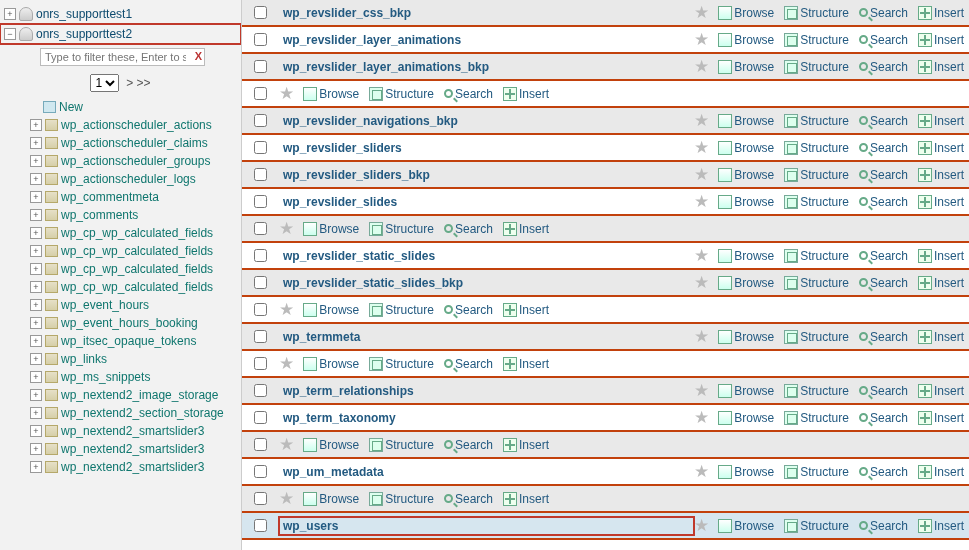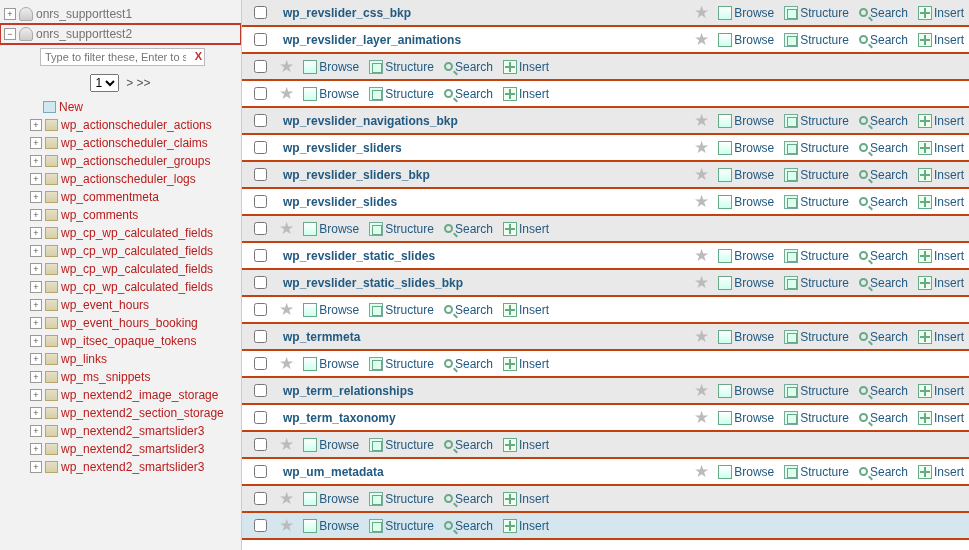--- a/index.html
+++ b/index.html
@@ -58,21 +58,21 @@
     display: inline-block;
     background: linear-gradient(#e6e0c8,#d6cfa8);
     border: 1px solid #b5a86a;
   }
   .new-icon {
     width: 13px; height: 12px;
     display: inline-block;
     background: #d0e8f0;
     border: 1px solid #7ab;
   }
-  .db-node span.label { color: #737373; }
+  .db-node span.label { color: #0c4a6e; }
   .filter-row {
     padding: 4px 8px 4px 40px;
   }
   .filter-input {
     width: 165px;
     font-size: 11px;
     padding: 2px 18px 2px 4px;
     border: 1px solid #bbb;
     color: #888;
     background: #fff;
@@ -89,21 +89,21 @@
     font-size:12px;
     color:#555;
   }
   .pag-row select { font-size:12px; }
   .child-node {
     display:flex; align-items:center; gap:3px;
     padding: 2px 0 2px 30px;
     white-space:nowrap;
     cursor:pointer;
   }
-  .child-node .label { color:#b91c1c; }
+  .child-node .label { color:#0f766e; }
   
   .main {
     flex:1;
     background:#fff;
     overflow:hidden;
   }
   .row {
     display:flex;
     align-items:center;
     height: 27px;
@@ -320,20 +320,21 @@
           <span class="ic ic-search"></span>
           <span>Search</span>
         </span>
     <span class="act">
           <span class="ic ic-insert"></span>
           <span>Insert</span>
         </span>
       </div>
       <div class="row alt">
     <input type="checkbox" style="">
+    <span class="tname">wp_revslider_layer_animations_bkp</span>
     <span class="star">★</span>
     <span class="act">
           <span class="ic ic-browse"></span>
           <span>Browse</span>
         </span>
     <span class="act">
           <span class="ic ic-struct"></span>
           <span>Structure</span>
         </span>
     <span class="act">
@@ -670,20 +671,21 @@
           <span class="ic ic-search"></span>
           <span>Search</span>
         </span>
     <span class="act">
           <span class="ic ic-insert"></span>
           <span>Insert</span>
         </span>
       </div>
       <div class="row highlight-row">
     <input type="checkbox" style="">
+    <span class="tname boxed">wp_users</span>
     <span class="star">★</span>
     <span class="act">
           <span class="ic ic-browse"></span>
           <span>Browse</span>
         </span>
     <span class="act">
           <span class="ic ic-struct"></span>
           <span>Structure</span>
         </span>
     <span class="act">

